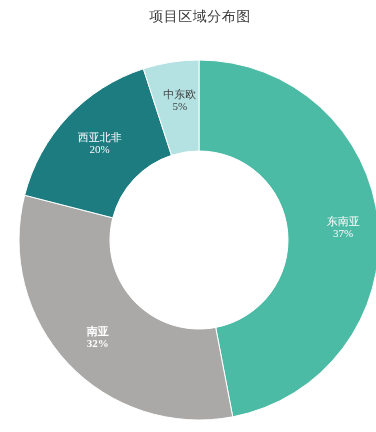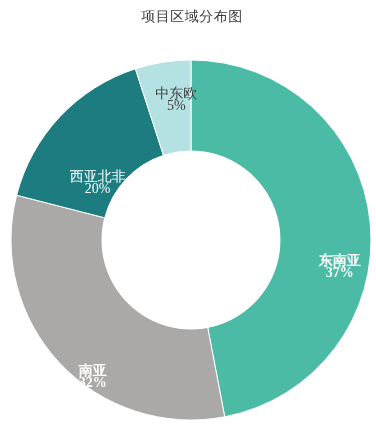--- a/index.html
+++ b/index.html
@@ -10,21 +10,21 @@
   body {
     width: 376px;
     height: 432px;
     position: relative;
     overflow: hidden;
     font-family: "Liberation Sans", "DejaVu Sans", sans-serif;
     color: #404040;
   }
   #chart-root {
     position: absolute;
-    left: 4px;
+    left: 12px;
     top: 0;
     width: 360px;
     height: 432px;
   }
   #chart-title {
     position: absolute;
     left: 0;
     top: 8px;
     width: 376px;
     text-align: center;
@@ -42,29 +42,29 @@
     height: 432px;
   }
   svg.donut {
     display: block;
     width: 376px;
     height: 432px;
   }
   .slice-label {
     position: absolute;
     text-align: center;
-    font-size: 14px;
+    font-size: 11px;
     line-height: 12px;
     font-family: "Liberation Serif", "DejaVu Serif", serif;
     white-space: nowrap;
     pointer-events: none;
   }
   .slice-label .lbl-name { display: block; }
   .slice-label .lbl-pct { display: block; }
-  .lbl-light { color: #ffffff; margin-top: 40px; }
+  .lbl-light { color: #ffffff; }
   .lbl-dark { color: #3d3d3d; }
 </style>
 </head>
 <body>
 
 <div id="chart-root">
 
   <div id="chart-title">项目区域分布图</div>
 
   <div id="donut-wrap">
@@ -72,21 +72,21 @@
       <g id="slices-group">
           <path d="M 187 60 A 180 180 0 0 1 220.72863662543048 416.811705131164 L 203.67693699812952 327.4235653148533 A 89 89 0 0 0 187 151 Z" fill="#4CBBA5" stroke="#ffffff" stroke-width="1"></path>
           <path d="M 220.72863662543048 416.811705131164 A 180 180 0 0 1 12.655030996846364 195.23582031032626 L 100.79609865955182 217.86660004232797 A 89 89 0 0 0 203.67693699812952 327.4235653148533 Z" fill="#ABA9A8" stroke="#ffffff" stroke-width="1"></path>
           <path d="M 12.655030996846364 195.23582031032626 A 180 180 0 0 1 131.37694101250943 68.80982706687237 L 159.49748750062966 155.35597004973135 A 89 89 0 0 0 100.79609865955182 217.86660004232797 Z" fill="#1C7C80" stroke="#ffffff" stroke-width="1"></path>
           <path d="M 131.37694101250943 68.80982706687237 A 180 180 0 0 1 186.99999999999997 60 L 186.99999999999997 151 A 89 89 0 0 0 159.49748750062966 155.35597004973135 Z" fill="#B4E1E2" stroke="#ffffff" stroke-width="1"></path>
         </g>
       <circle id="donut-hole" cx="187" cy="240" r="89" fill="#ffffff"></circle>
     </svg>
 
     <div id="labels-layer">
-        <div class="slice-label lbl-light" style="left: 314.651px; top: 214.657px; font-weight: bold;">
+        <div class="slice-label lbl-light" style="left: 314.651px; top: 214.657px;">
           <span class="lbl-name">东南亚</span>
           <span class="lbl-pct">37%</span>
         </div>
         <div class="slice-label lbl-light" style="left: 74.6468px; top: 325.055px; font-weight: bold;">
           <span class="lbl-name">南亚</span>
           <span class="lbl-pct">32%</span>
         </div>
         <div class="slice-label lbl-light" style="left: 65.6468px; top: 130.945px;">
           <span class="lbl-name">西亚北非</span>
           <span class="lbl-pct">20%</span>

